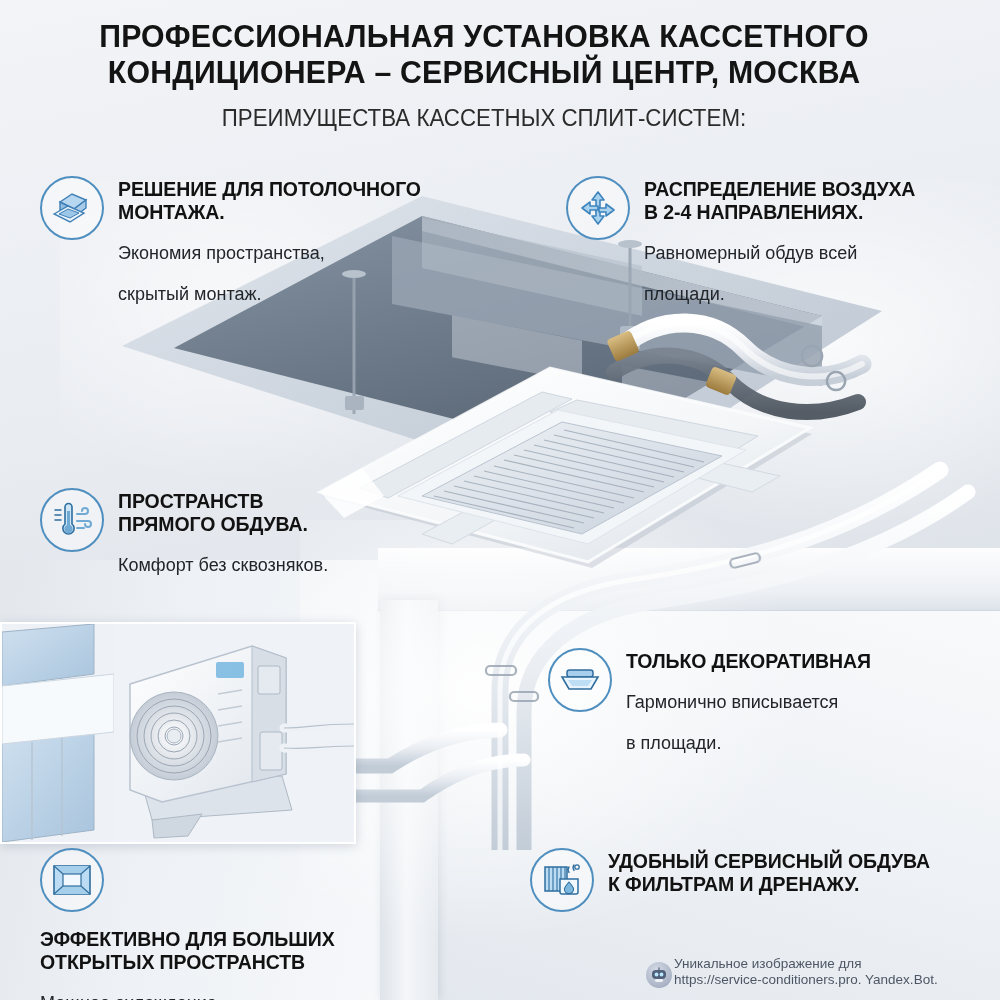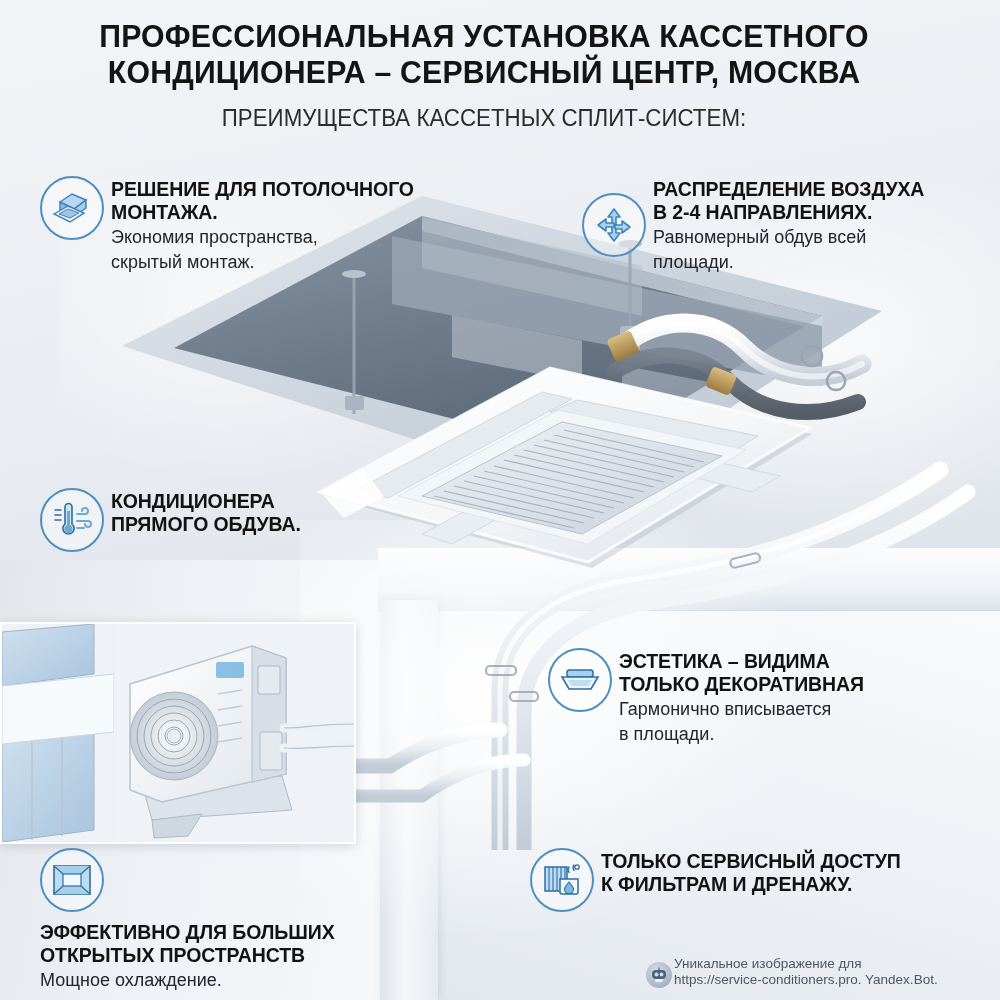--- a/index.html
+++ b/index.html
@@ -52,31 +52,31 @@
     color:#141414;white-space:nowrap;
     font-family:"Liberation Sans","DejaVu Sans",sans-serif;
     transform:scaleX(.96);transform-origin:center;
   }
   .subtitle{
     margin-top:14px;font-size:23px;line-height:28px;color:#2b2b2b;
     white-space:nowrap;transform:scaleX(.97);transform-origin:center;
   }
 
   
-  .feature{position:absolute;display:flex;align-items:flex-start;gap:7px;}
+  .feature{position:absolute;display:flex;align-items:flex-start;gap:14px;}
   .badge{flex:0 0 auto;width:60px;height:60px;border-radius:50%;
     border:2.5px solid #4f8fc0;background:rgba(255,255,255,.42);
     display:flex;align-items:center;justify-content:center;position:relative;}
   .ftext{padding-top:2px;}
   .fhead{font-weight:bold;font-size:19.5px;line-height:23px;color:#121212;
     letter-spacing:-.1px;}
-  .fsub{font-size:18px;line-height:23px;color:#22262b;margin-top:2px;}
+  .fsub{font-size:18px;line-height:23px;color:#22262b;margin-top:18px;}
 
   .f1{left:40px;top:176px;}
-  .f2{left:582px;top:176px;align-items:center;}
+  .f2{left:566px;top:176px;}
   .f3{left:40px;top:488px;}
   .f4{left:548px;top:648px;}
   .f5{left:40px;top:848px;flex-direction:column;}
   .f6{left:530px;top:848px;}
 
   
   .watermark{position:absolute;left:646px;top:956px;display:flex;gap:2px;align-items:flex-end;}
   .bot{width:26px;height:26px;border-radius:50%;
     background:radial-gradient(circle at 40% 32%,#d4dae6 0%,#aab4c6 70%,#8e99ad 100%);
     display:flex;align-items:center;justify-content:center;}
@@ -357,35 +357,35 @@
         <circle cx="17.5" cy="28" r="4.2" fill="#6fa9d4"></circle>
         <rect x="16" y="10" width="3" height="15" fill="#6fa9d4"></rect>
         <g stroke="#6fa9d4" stroke-width="2" fill="none" stroke-linecap="round">
           <path d="M26,13 h8 a3,3 0 1 0 -3,-3"></path>
           <path d="M26,20 h11 a3,3 0 1 1 -3,3"></path>
           <path d="M26,27 h7"></path>
         </g>
       </svg>
     </div>
     <div class="ftext">
-      <div class="fhead">КОНДИЦИОНЕРА</div>
+      <div class="fhead">ПРОСТРАНСТВ</div>
       <div class="fhead">ПРЯМОГО ОБДУВА.</div>
+      <div class="fsub">Комфорт без сквозняков.</div>
     </div>
   </div>
 
   <div class="feature f4">
     <div class="badge">
       <svg width="44" height="30" viewBox="0 0 44 30">
         <rect x="9" y="5" width="26" height="7" rx="2.5" fill="#a9cfec" stroke="#2f6e9e" stroke-width="1.5"></rect>
         <polygon points="4,12 40,12 33,24 11,24" fill="#eaf4fc" stroke="#2f6e9e" stroke-width="1.6"></polygon>
         <polygon points="10,15 34,15 30,21 14,21" fill="#bedef3"></polygon>
       </svg>
     </div>
     <div class="ftext">
-      <div class="fhead">ЭСТЕТИКА – ВИДИМА</div>
       <div class="fhead">ТОЛЬКО ДЕКОРАТИВНАЯ</div>
       <div class="fsub">Гармонично вписывается</div>
       <div class="fsub">в площади.</div>
     </div>
   </div>
 
   <div class="feature f5">
     <div class="badge">
       <svg width="40" height="34" viewBox="0 0 40 34">
         <rect x="2" y="3" width="36" height="28" fill="#bcdcf3" stroke="#2f6e9e" stroke-width="1.6"></rect>
@@ -421,21 +421,21 @@
         <path d="M19,18 h18 v13 a2,2 0 0 1 -2,2 h-14 a2,2 0 0 1 -2,-2 Z" fill="#f2f9fe" stroke="#2f6e9e" stroke-width="1.5"></path>
         <path d="M28,21 c3,3.4 4.6,5.3 4.6,7 a4.6,4.6 0 1 1 -9.2,0 c0,-1.7 1.6,-3.6 4.6,-7 Z" fill="#7db7de" stroke="#2f6e9e" stroke-width="1.1"></path>
         <g stroke="#2f6e9e" stroke-width="1.4" fill="none" stroke-linecap="round">
           <path d="M28,6 c-1.4,2 -1.4,3.4 0,5.4"></path>
           <path d="M33,4 c-1.4,2 -1.4,3.4 0,5.4"></path>
         </g>
         <circle cx="36" cy="6" r="2.2" fill="none" stroke="#2f6e9e" stroke-width="1.3"></circle>
       </svg>
     </div>
     <div class="ftext">
-      <div class="fhead">ТОЛЬКО СЕРВИСНЫЙ ДОСТУП</div>
+      <div class="fhead">УДОБНЫЙ СЕРВИСНЫЙ ОБДУВА</div>
       <div class="fhead">К ФИЛЬТРАМ И ДРЕНАЖУ.</div>
     </div>
   </div>
 
   <div class="watermark">
     <div class="bot">
       <svg width="18" height="16" viewBox="0 0 18 16">
         <rect x="2" y="3" width="14" height="9" rx="4" fill="#51607a"></rect>
         <circle cx="6.5" cy="7.5" r="1.9" fill="#b9e6ff"></circle>
         <circle cx="11.5" cy="7.5" r="1.9" fill="#b9e6ff"></circle>

